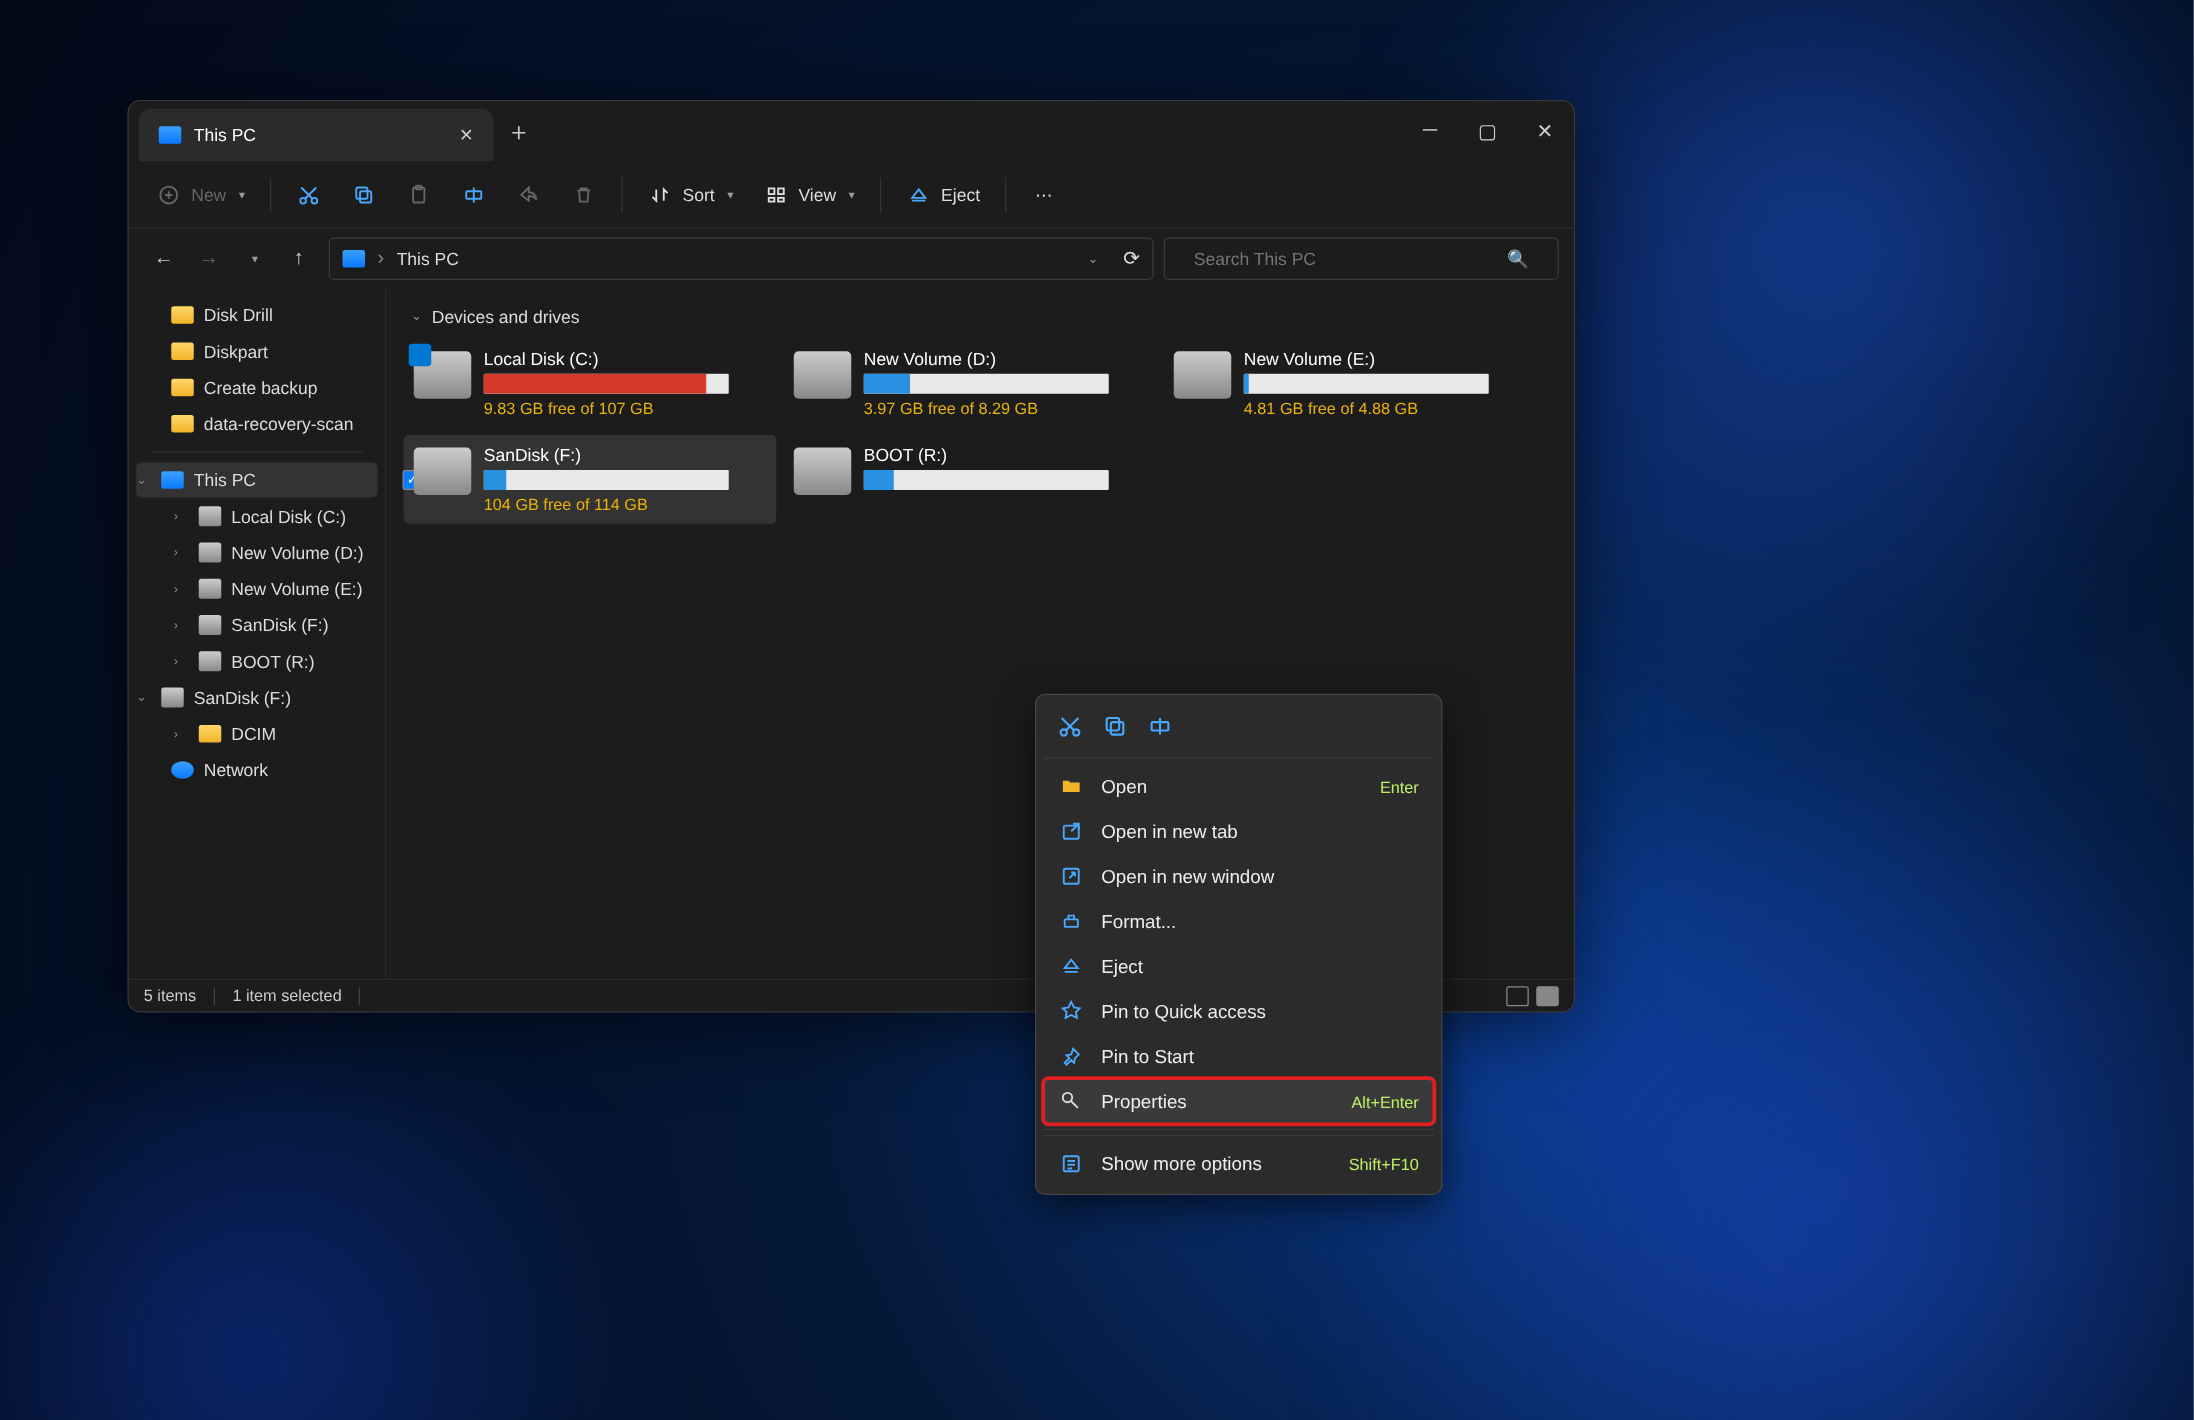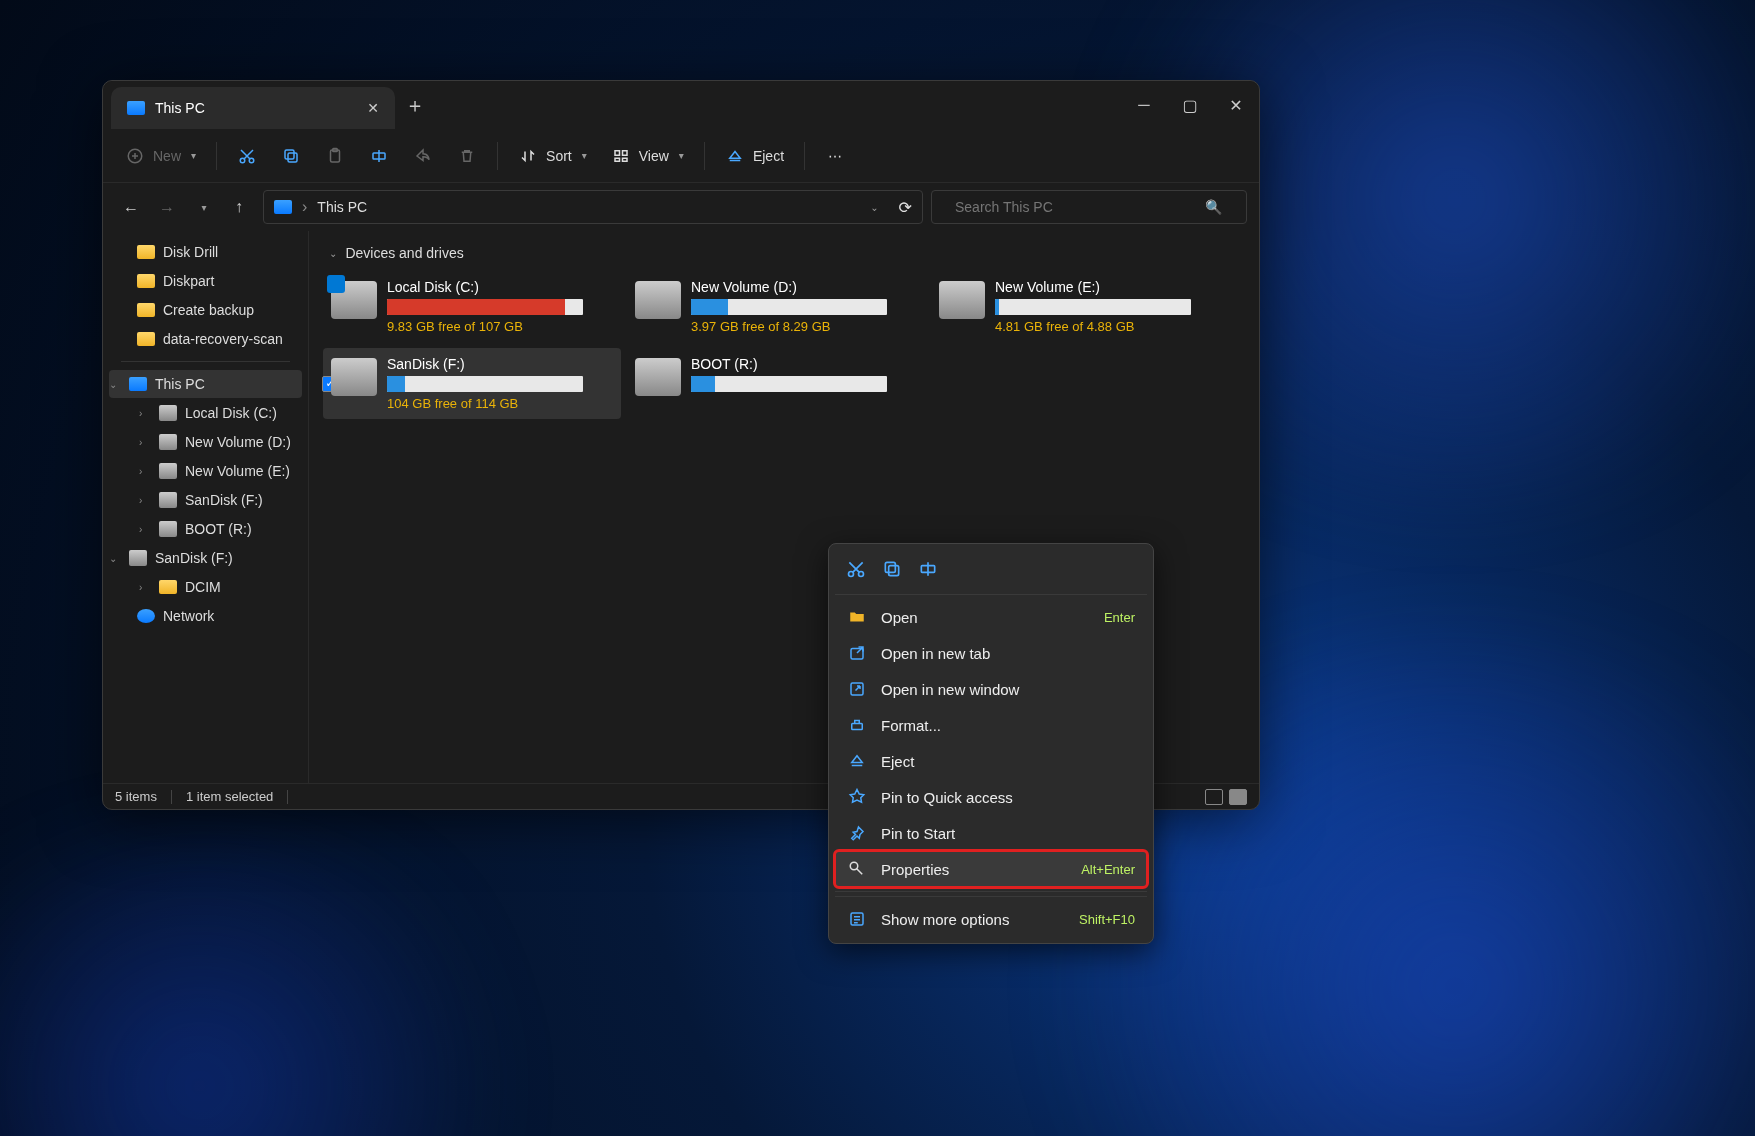--- a/index.html
+++ b/index.html
@@ -111,21 +111,21 @@
   .statusbar {
     height:26px; border-top:1px solid #2a2a2a; display:flex; align-items:center;
     padding:0 12px; font-size:13px; color:#ccc; gap:14px;
   }
   .statusbar .sdiv { width:1px; height:14px; background:#444; }
   .viewicons { margin-left:auto; display:flex; gap:6px; }
   .viewicon { width:18px; height:16px; border:1px solid #888; border-radius:2px; }
 
   
   .ctxmenu {
-    position:absolute; left:519px; top:312px; width:326px;
+    position:absolute; left:519px; top:324px; width:326px;
     background:#2b2b2b; border:1px solid #444; border-radius:8px;
     box-shadow:0 8px 30px rgba(0,0,0,.6); padding:6px;
     z-index:50;
   }
   .ctxtop { display:flex; gap:14px; padding:8px 10px 10px 10px; }
   .ctxtop .cicon { width:22px; height:22px; display:flex; align-items:center; justify-content:center; color:#4aa8ff; }
   .ctxhr { height:1px; background:#3a3a3a; margin:4px 0; }
   .ctxitem {
     display:flex; align-items:center; gap:14px; padding:9px 12px; border-radius:4px;
     font-size:15px; color:#eee;

